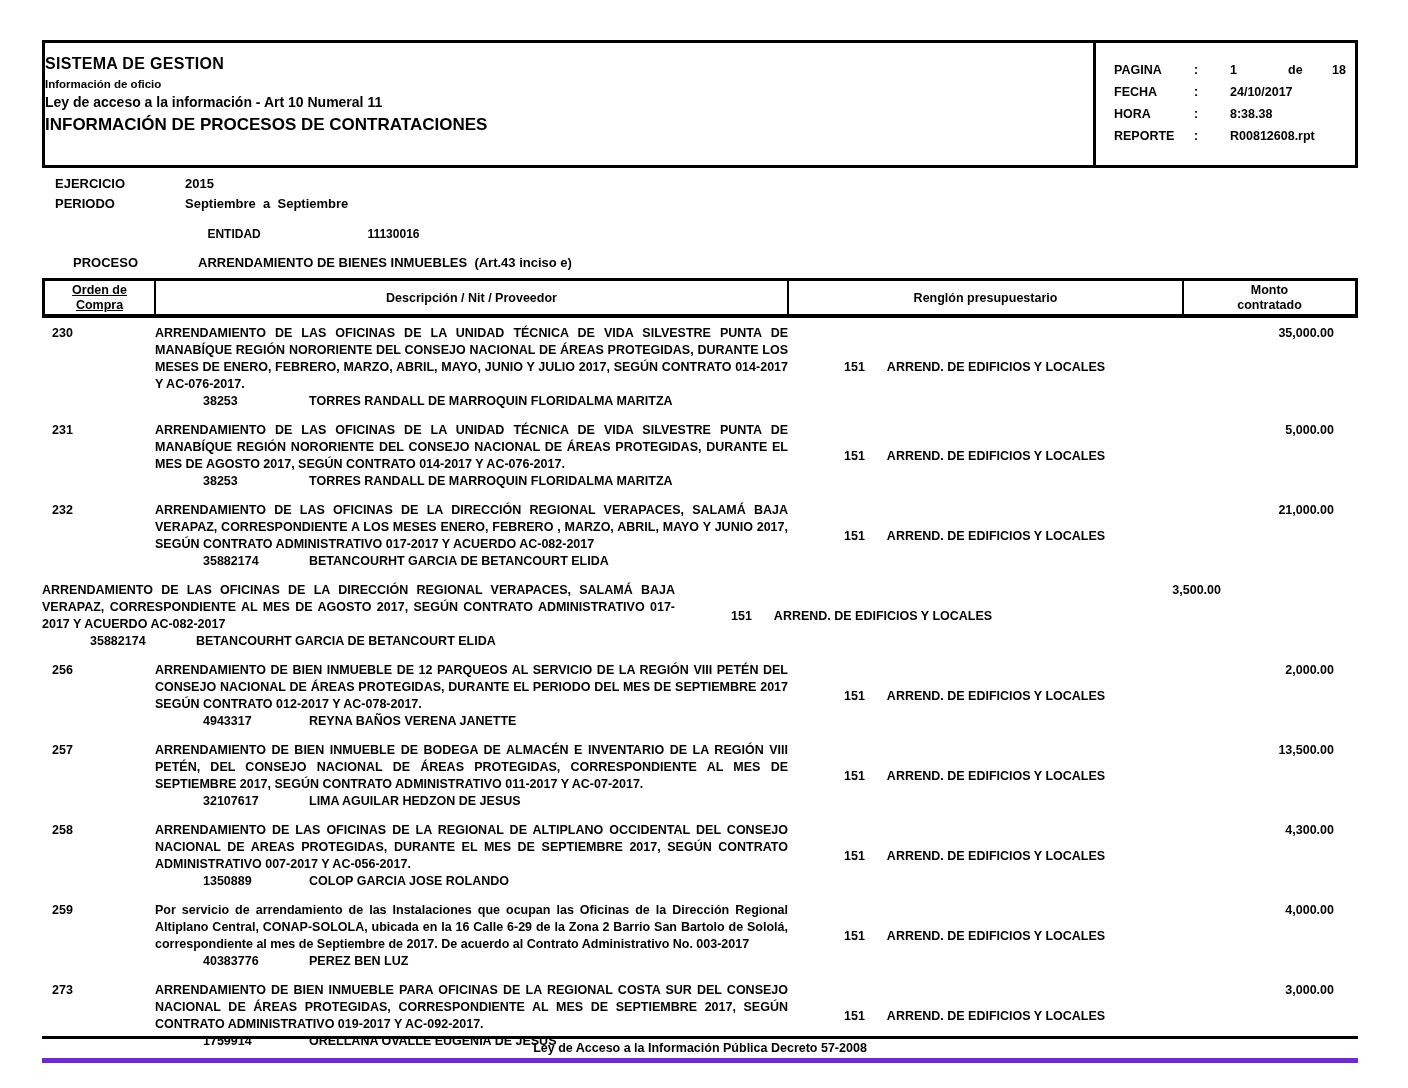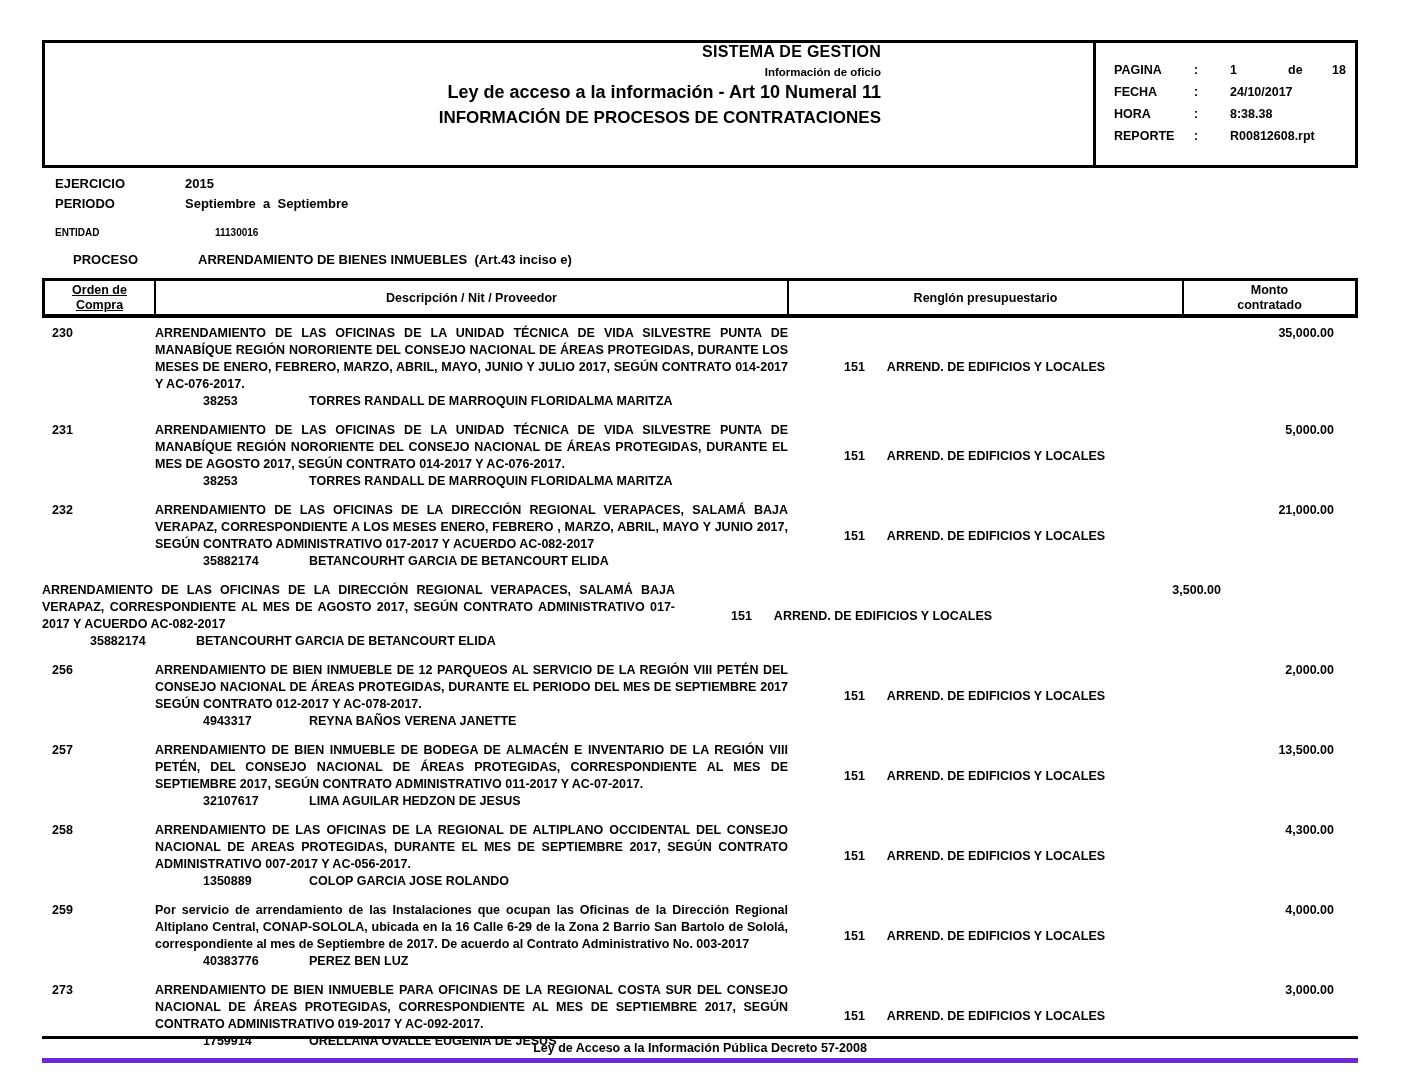--- a/index.html
+++ b/index.html
@@ -4,38 +4,38 @@
 <style>
   * { margin:0; padding:0; box-sizing:border-box; }
   html,body { background:#e8e8e8; }
   .page {
     position:relative; width:1408px; height:1088px; background:#ffffff;
     font-family:"Liberation Sans", sans-serif; color:#000; font-weight:bold;
     overflow:hidden;
   }
   
   .header-box { position:absolute; left:42px; top:40px; width:1316px; height:128px; border:3px solid #000; }
-  .header-titles { position:absolute; left:0; top:0; width:836px; text-align:right; }
+  .header-titles { position:absolute; left:0; top:12px; width:836px; text-align:left; }
   .ht1 { font-size:16px; margin-bottom:5px; letter-spacing:0.3px; }
   .ht2 { font-size:11.5px; margin-bottom:4px; }
-  .ht3 { font-size:18px; margin-bottom:5px; }
+  .ht3 { font-size:14px; margin-bottom:5px; }
   .ht4 { font-size:17px; }
   .header-meta { position:absolute; left:1048px; top:0; bottom:0; width:265px; border-left:3px solid #000; padding:20px 0 16px 18px; }
   .meta-row { display:flex; font-size:12.5px; margin-bottom:8px; }
   .m-label { width:80px; }
   .m-colon { width:36px; }
   .m-value { display:flex; white-space:pre; }
   .m-page-num { width:58px; }
   .m-page-de { width:44px; }
   
   .filters { position:absolute; left:55px; top:176px; font-size:13px; }
   .f-row { display:flex; margin-bottom:5px; }
   .f-label { width:130px; }
   .f-value { white-space:pre-wrap; }
-  .entidad-row { display:flex; margin-top:16px; font-size:10px; }
+  .entidad-row { display:flex; margin-top:16px; font-size:12px;justify-content:center; }
   .e-label { width:160px; }
   .proceso-row { display:flex; margin-top:14px; margin-left:18px; font-size:13px; }
   .p-label { width:125px; }
   
   .rtable { position:absolute; left:42px; top:278px; width:1316px; }
   .thead { display:flex; border:3px solid #000; border-bottom:4px solid #000; height:40px; font-size:12.5px; text-align:center; }
   .th { align-self:stretch; display:flex; align-items:center; justify-content:center; border-right:2px solid #000; }
   .th:last-child { border-right:none; }
   .th-order { width:111px; }
   .th-desc { width:633px; }

